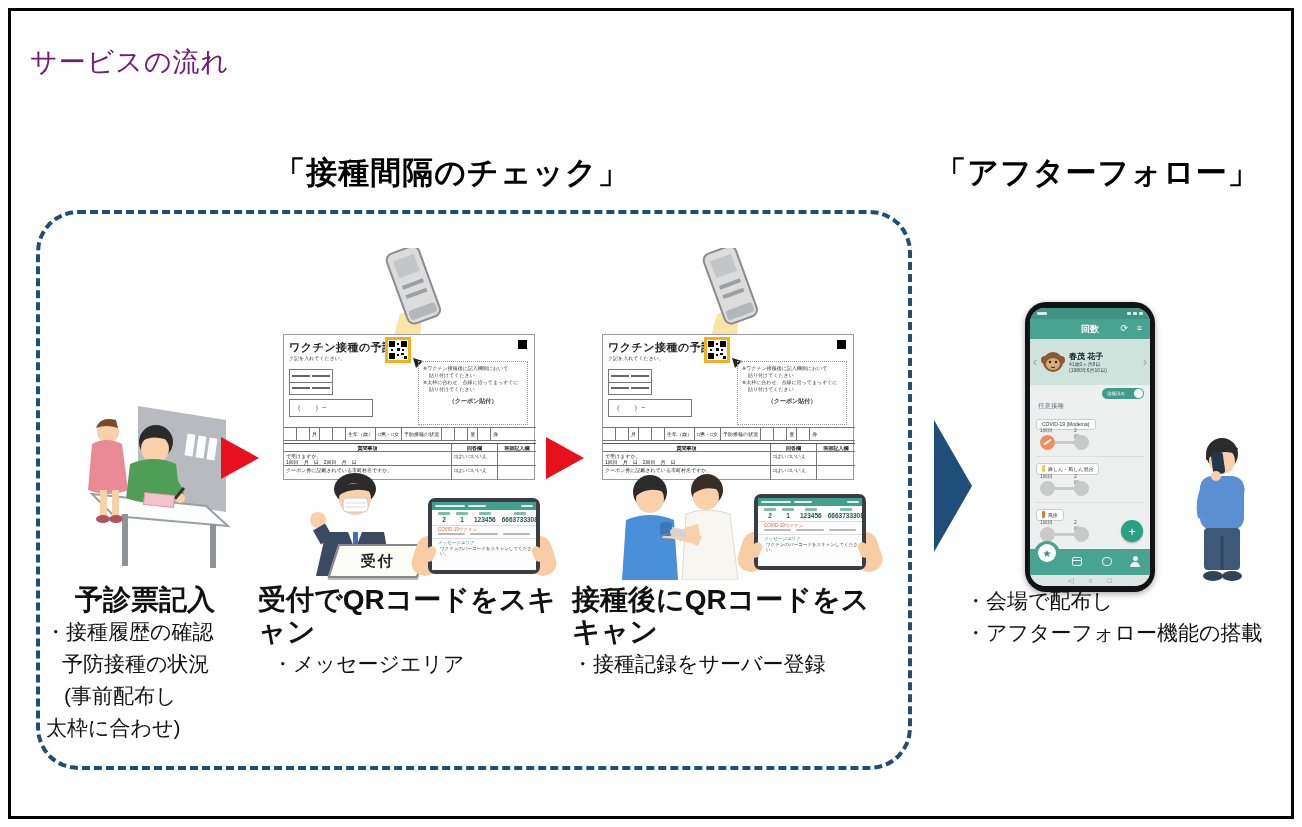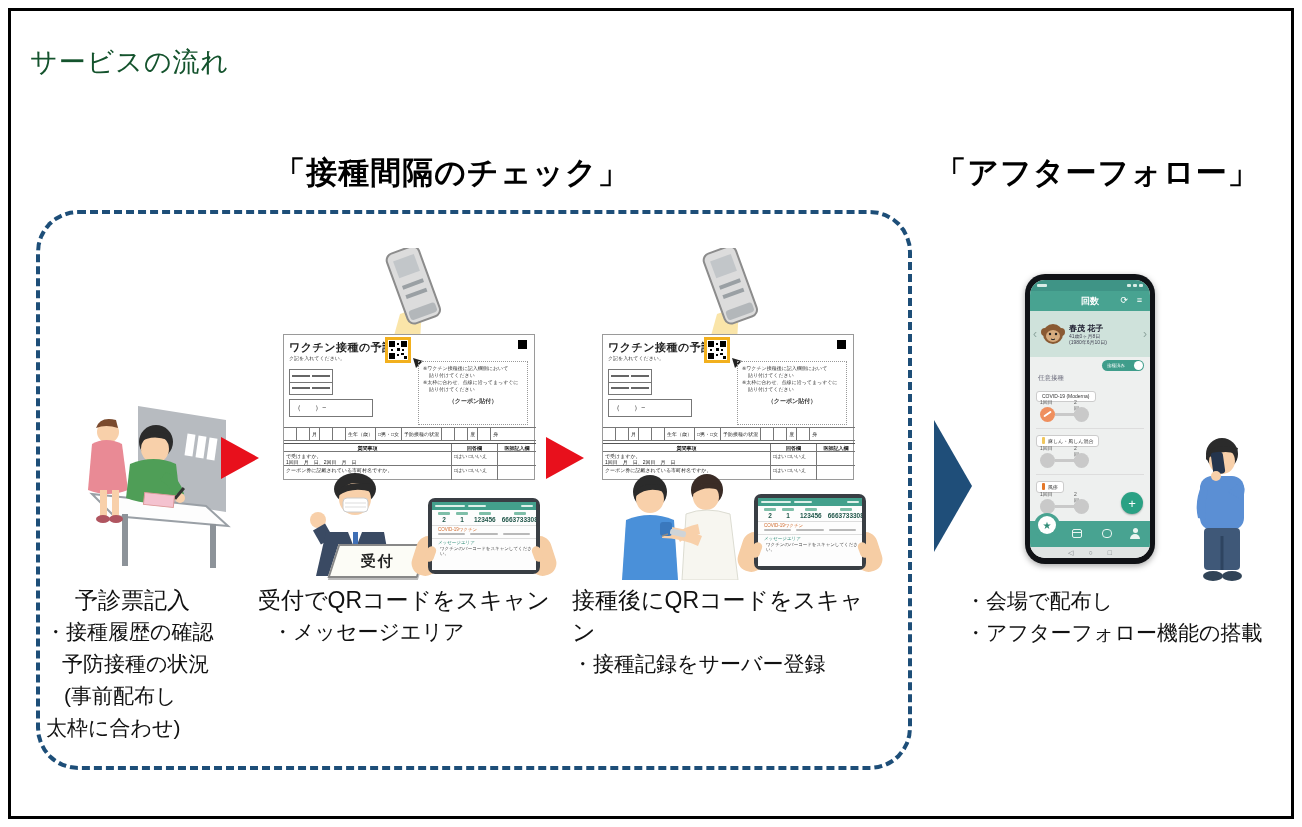--- a/index.html
+++ b/index.html
@@ -1,32 +1,32 @@
 <!DOCTYPE html>
 <html><head>
 <meta charset="utf-8">
 <style>
   html,body{margin:0;padding:0;background:#fff;}
   body{width:1302px;height:827px;position:relative;overflow:hidden;
        font-family:"Liberation Sans","DejaVu Sans",sans-serif;color:#111;}
   .abs{position:absolute;}
   .frame{left:8px;top:8px;width:1280px;height:805px;border:3px solid #000;}
-  .page-title{left:30px;top:44px;font-size:27px;color:#14532d;letter-spacing:1px;}
+  .page-title{left:30px;top:44px;font-size:27px;color:#701a75;letter-spacing:1px;}
   .sec-head{font-size:31px;font-weight:bold;color:#000;text-align:center;letter-spacing:1px;}
   .sec-head.left{left:237px;top:152px;width:430px;}
   .sec-head.right{left:925px;top:152px;width:345px;}
   .dashed-box{left:36px;top:210px;width:868px;height:552px;border:4px dashed #1d4e78;border-radius:42px;}
 
   
   .tri-red{width:0;height:0;border-top:21px solid transparent;border-bottom:21px solid transparent;border-left:38px solid #e8101c;}
   .tri-navy{width:0;height:0;border-top:66px solid transparent;border-bottom:66px solid transparent;border-left:38px solid #1f4e79;}
 
   
   .cap{line-height:32px;font-size:21px;color:#111;}
-  .cap .t{font-weight:normal;font-size:23px;display:block;}
+  .cap .t{font-weight:bold;font-size:28px;display:block;}
   .cap span{display:block;}
 
   
   .form{width:252px;height:146px;background:#fff;border:1px solid #9a9a9a;font-size:5px;color:#222;box-sizing:border-box;}
   .form .ftitle{position:absolute;left:5px;top:5px;font-size:11px;font-weight:bold;letter-spacing:.5px;}
   .form .fhint{position:absolute;left:5px;top:20px;font-size:5px;color:#333;}
   .form .fcorner{position:absolute;right:7px;top:5px;width:9px;height:9px;background:#000;}
   .form .qrbox{position:absolute;left:101px;top:2px;width:26px;height:26px;border:3px solid #f2b01e;background:#fff;box-sizing:border-box;}
   .form .notebox{position:absolute;left:134px;top:26px;width:110px;height:64px;border:1px dotted #999;padding:3px 4px;box-sizing:border-box;line-height:7px;color:#333;}
   .form .coupon{display:block;text-align:center;font-size:6px;margin-top:5px;}
@@ -433,21 +433,21 @@
       <div class="tmsg">メッセージエリア</div>
       <div class="tmsgtx">ワクチンのバーコードをスキャンしてください。</div>
     </div>
   </div>
   <div class="thumb" style="left:8px;top:52px;transform:rotate(20deg);"></div>
   <div class="thumb" style="right:8px;top:52px;transform:rotate(-20deg);"></div>
 </div>
 
 <div class="abs tri-navy" style="left:934px;top:420px;"></div>
 
-<div class="abs phone" style="left:1025px;top:274px;">
+<div class="abs phone" style="left:1025px;top:302px;border-radius:21px;">
   <div class="pscreen">
     <div class="pstatus">
         <i></i>
         <span class="r">
           <i></i>
           <i></i>
           <i></i>
         </span>
       </div>
     <div class="pappbar">

